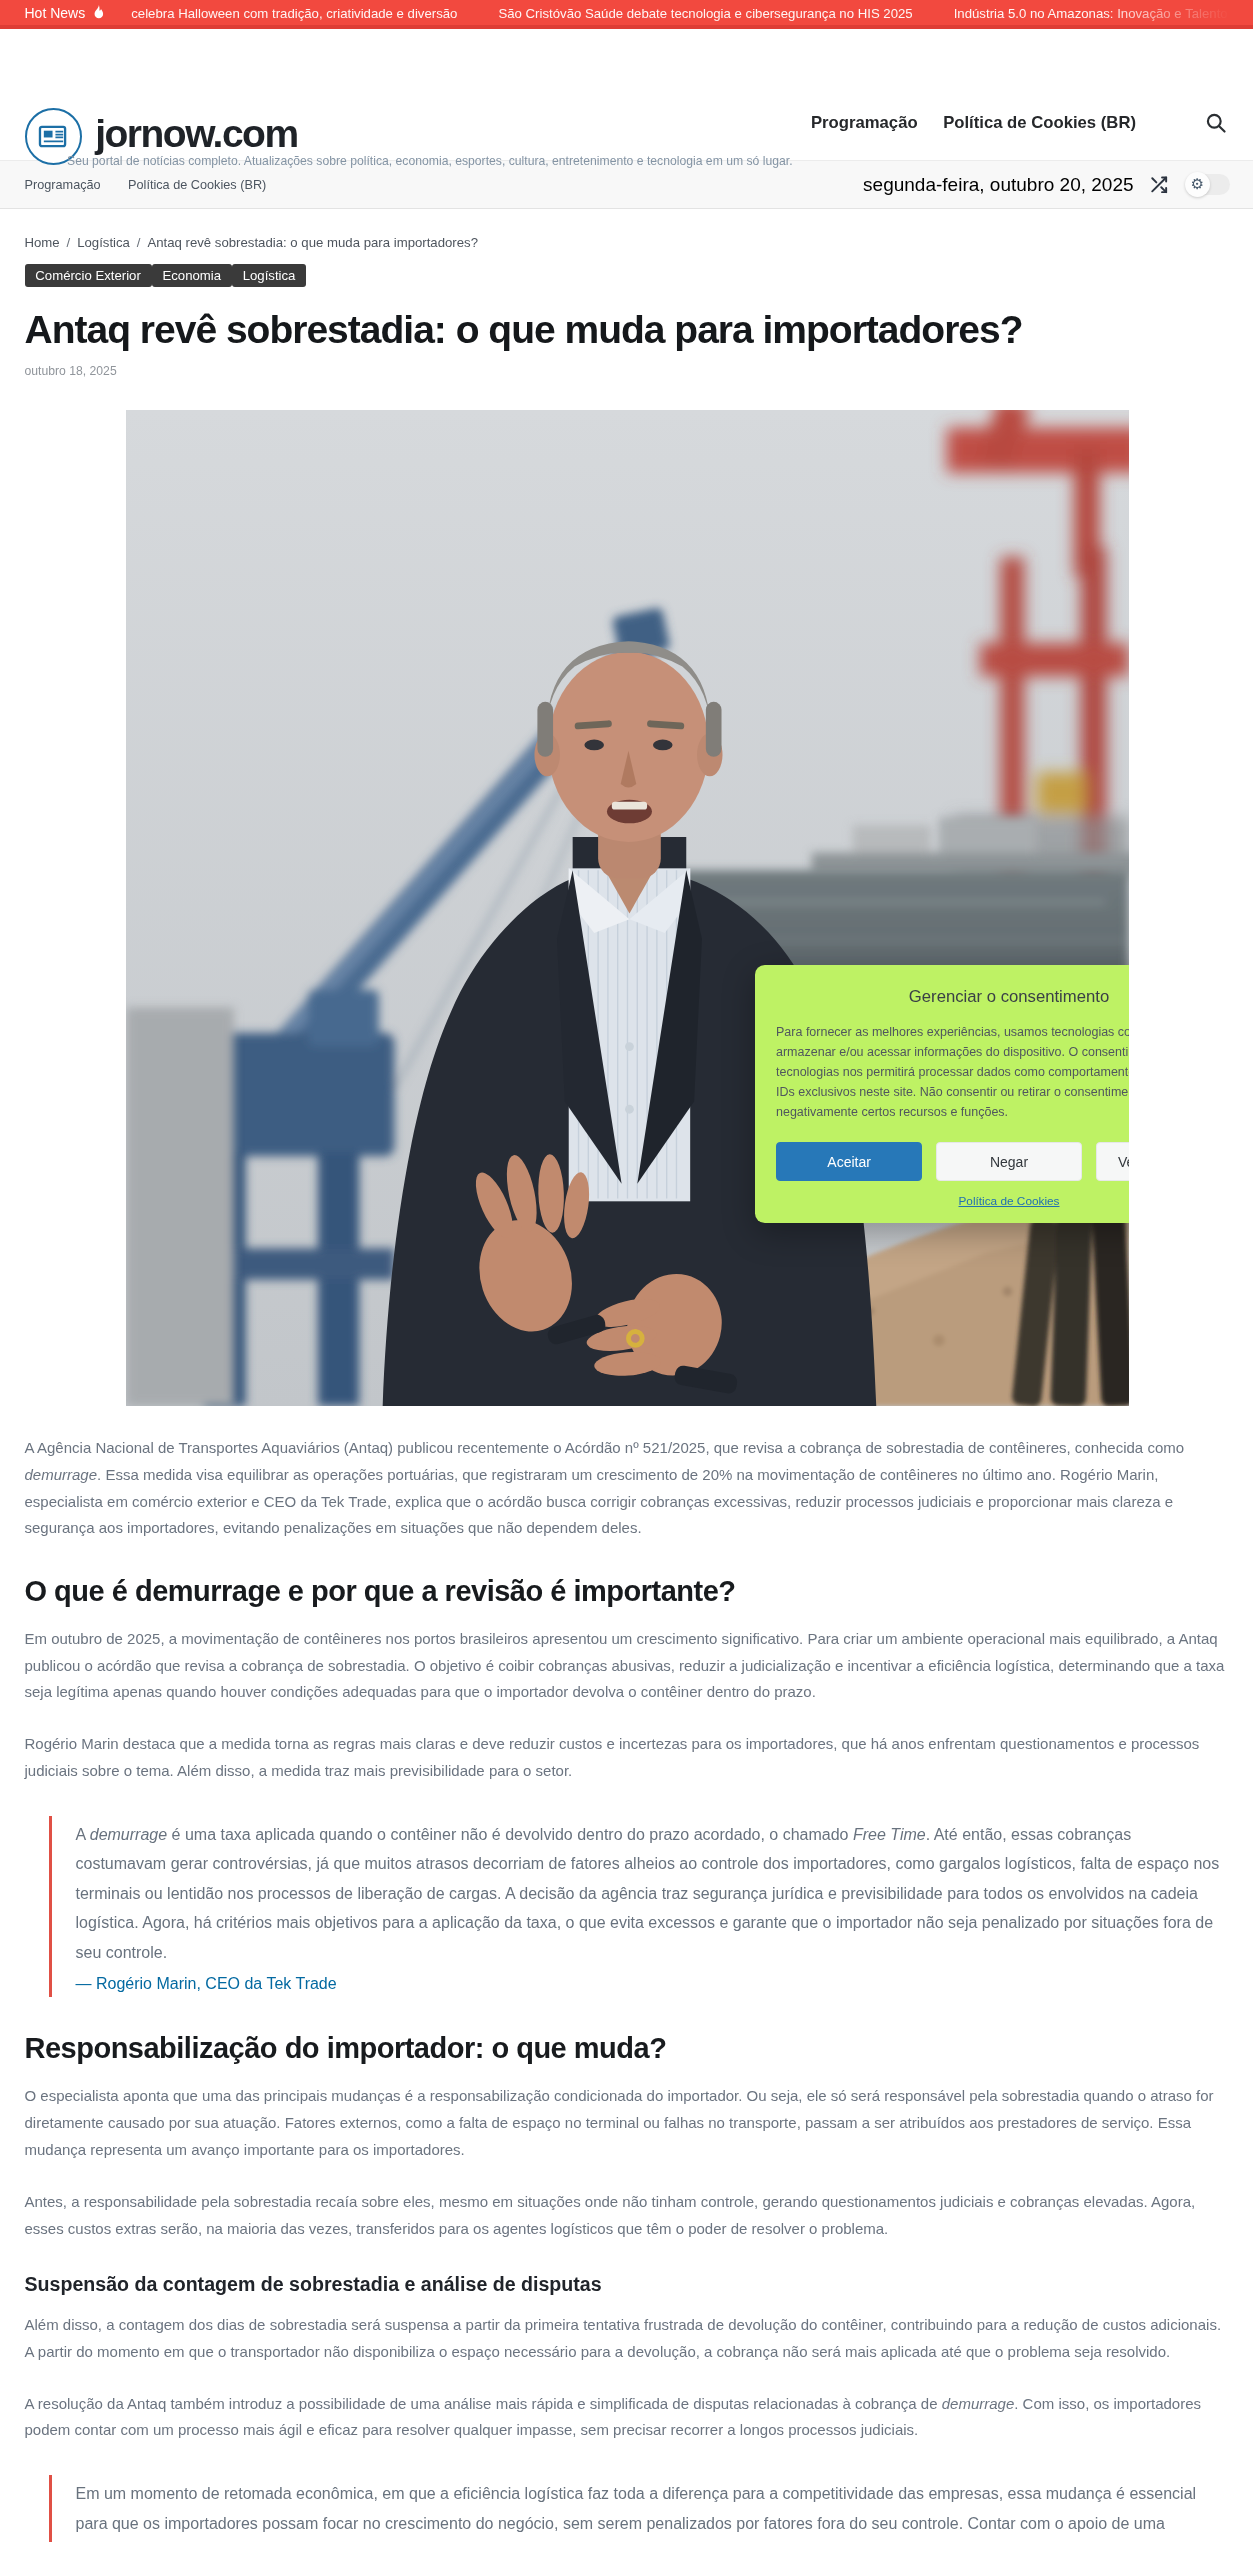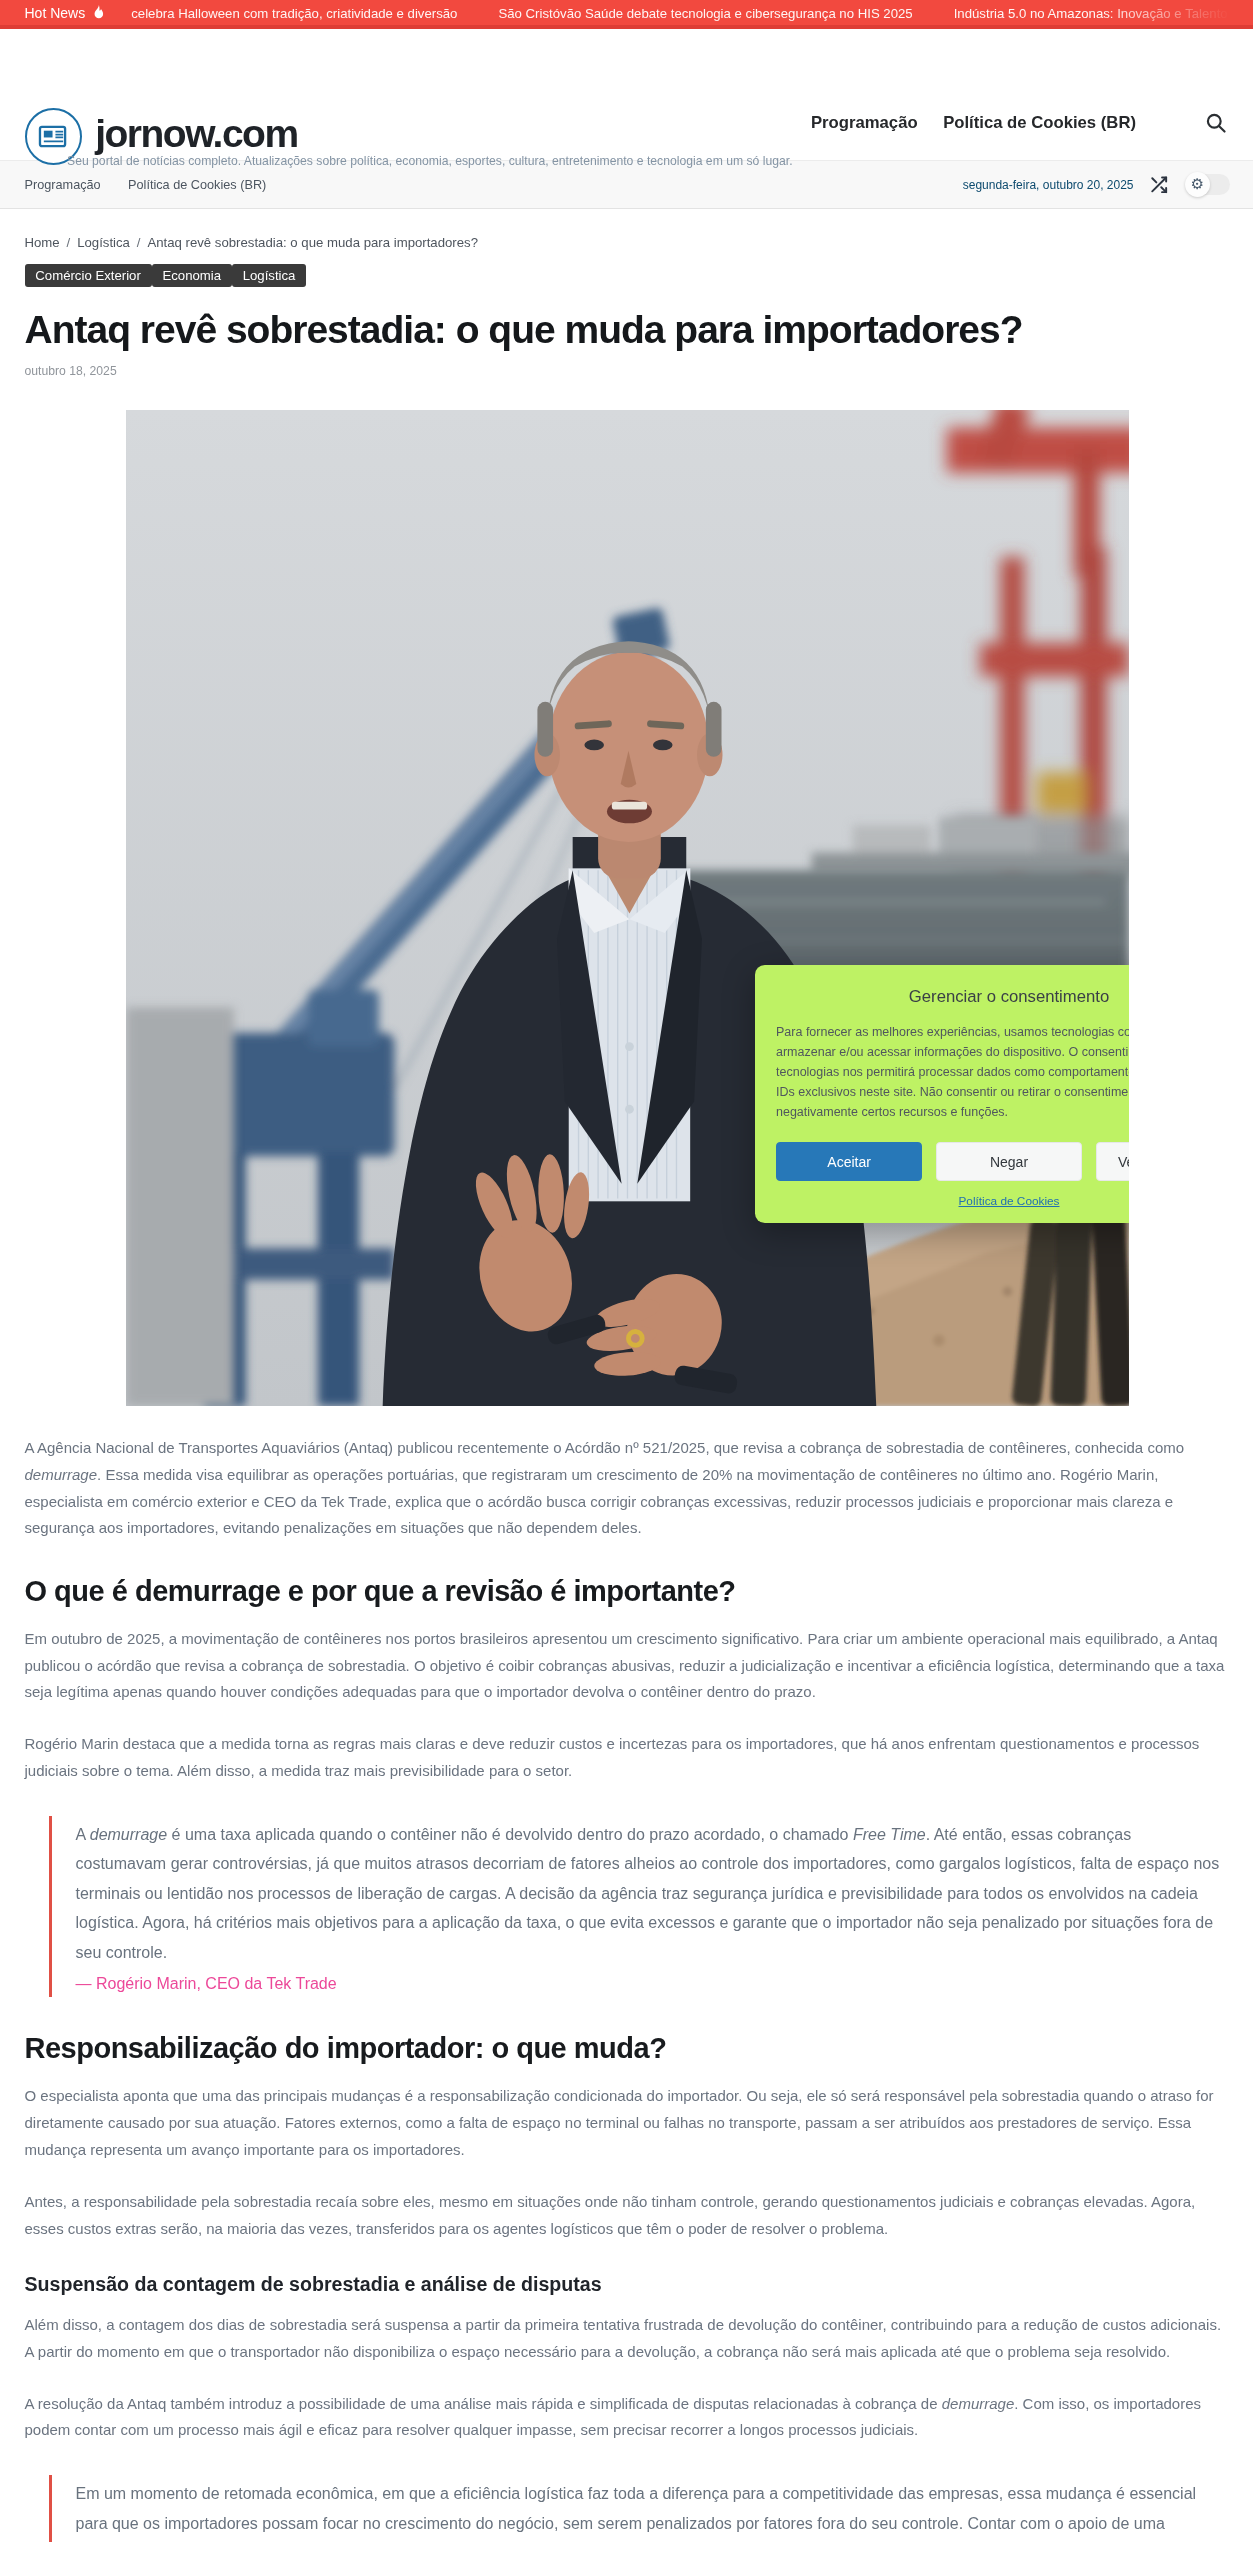--- a/index.html
+++ b/index.html
@@ -30,21 +30,21 @@
   .header-nav{position:absolute;top:84px;right:118px;display:flex;gap:25.5px}
   .header-nav a{font-size:16.7px;font-weight:700;color:#26282b;text-decoration:none;cursor:pointer}
   .search-btn{position:absolute;top:82px;right:24.5px;width:25.5px;height:25.5px;cursor:pointer}
 
   
   .subnav{height:49px;background:#f8f8f8;border-top:1px solid #ececec;border-bottom:1px solid #e3e3e3;
     display:flex;align-items:center;justify-content:space-between;padding:0 24.5px}
   .subnav-links{display:flex;gap:27.4px}
   .subnav-links a{font-size:12.7px;color:#4c5560;text-decoration:none;cursor:pointer}
   .subnav-right{display:flex;align-items:center;gap:15.7px}
-  .subnav-date{font-size:12px;color:#0c4a6e}
+  .subnav-date{font-size:19px;color:#000000}
   .shuffle{width:19.6px;height:19.6px;cursor:pointer}
   .toggle-pill{width:45px;height:21.5px;background:#ececec;border-radius:11.8px;position:relative;cursor:pointer}
   .toggle-knob{position:absolute;left:0;top:-2px;width:25.5px;height:25.5px;border-radius:50%;background:#fdfdfd;
     box-shadow:0 1px 2.9px rgba(0,0,0,.18);display:flex;align-items:center;justify-content:center;
     font-size:14.7px;color:#47596b;line-height:1}
 
   
   .main{padding:25.5px 24.5px 19.6px}
   .breadcrumb{font-size:13.2px;color:#4e555e}
   .breadcrumb a{color:#4e555e;text-decoration:none;cursor:pointer}
@@ -55,21 +55,21 @@
   .pubdate{margin-top:10.8px;font-size:12.2px;color:#90959b}
 
   .hero{position:relative;width:1003px;height:996px;margin:32px auto 29px;overflow:hidden;background:#c9cdd1}
 
   .article-body p{font-size:15px;line-height:1.78;margin:0 0 25.5px;color:#6b7480}
   .article-body h2{font-size:29px;font-weight:700;letter-spacing:-0.5px;color:#181b1e;margin:33px 0 17.6px;line-height:1.15}
   .article-body h3{font-size:19.6px;font-weight:700;color:#20242a;margin:31px 0 15.7px}
   .article-body em{font-style:italic}
   .article-body blockquote{margin:31px 0 35px 24.5px;border-left:3.9px solid var(--quote-red);padding:3.9px 9.8px 3.9px 23.5px}
   .article-body blockquote p{font-size:16px;line-height:1.85;margin:0;color:#68727e}
-  .article-body .attribution{margin-top:7.8px;font-size:16px;color:#ec4899}
+  .article-body .attribution{margin-top:7.8px;font-size:16px;color:#0369a1}
 
   
   .cookie-dialog{position:absolute;left:629px;top:555px;width:509px;background:#bef264;border-radius:9.8px;
     box-shadow:0 9.8px 33px rgba(0,0,0,.30);padding:19.6px 21.5px 15.7px;z-index:10}
   .cookie-title{text-align:center;font-size:16.7px;color:#3a4046;margin:2px 0 0}
   .cookie-body{margin-top:15.7px;font-size:12.5px;line-height:1.6;color:#50575e}
   .cookie-buttons{display:flex;gap:13.7px;margin-top:19.6px}
   .cbtn{flex:1;height:39px;border:none;border-radius:3.9px;font-size:14px;font-family:inherit;cursor:pointer;
     background:#f6f7f7;color:#33383d;border:1px solid #e6e7e9}
   .cbtn.primary{background:var(--accept-blue);border-color:var(--accept-blue);color:#fff}

